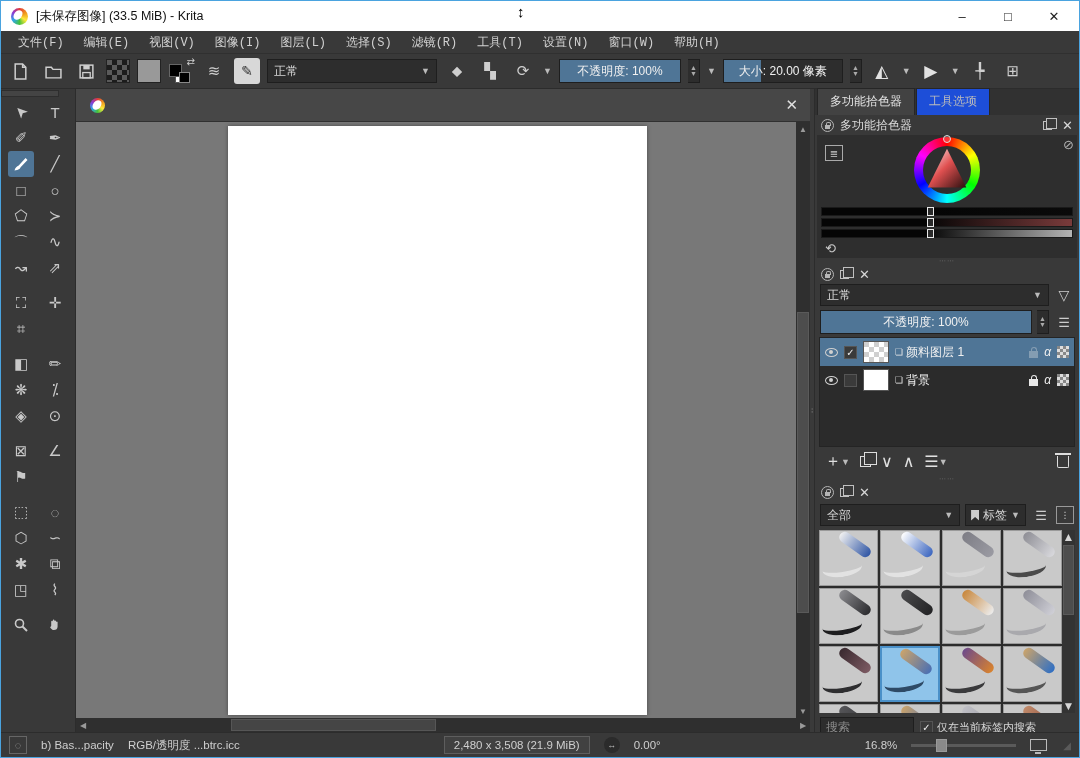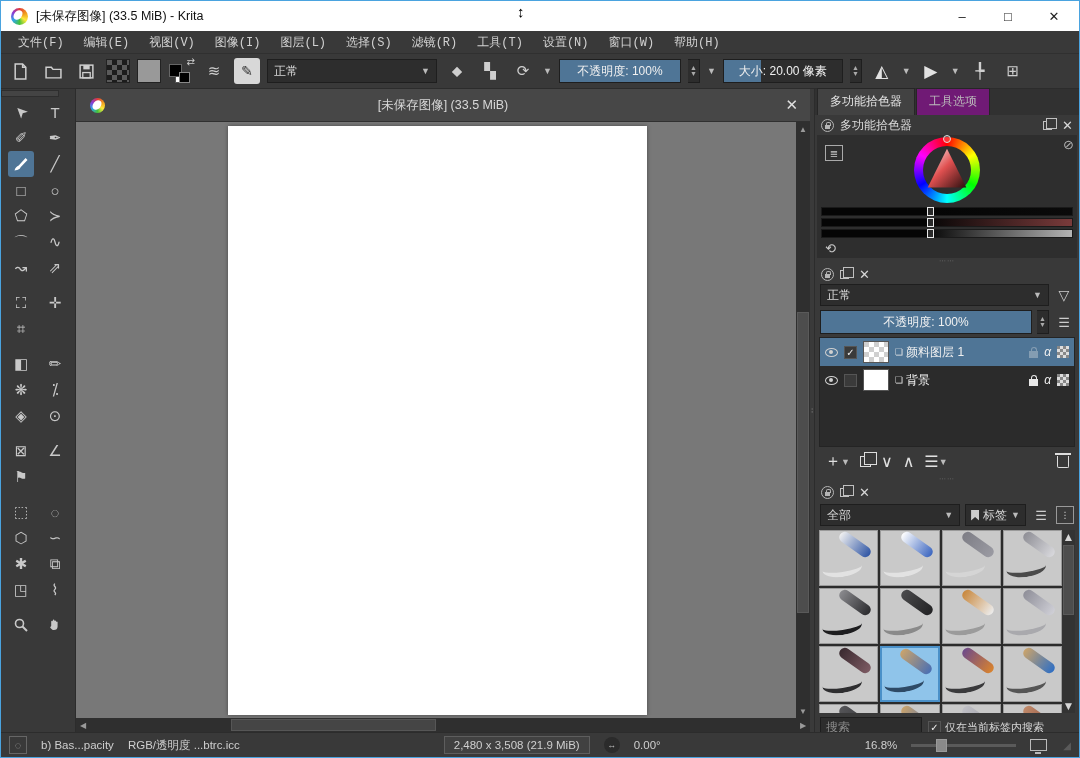--- a/index.html
+++ b/index.html
@@ -72,21 +72,21 @@
   .hscroll { height:14px; background:#2f2f2f; display:flex; }
   .htrack { flex:1; position:relative; }
   .hthumb { position:absolute; top:1px; height:12px; left:20%; width:29%; background:#454545; border:1px solid #565656; }
 
   
   .vsplit { width:4px; background:#3a3a3a; display:flex; align-items:center; justify-content:center; color:#777; font-size:8px; letter-spacing:0; }
 
   
   .rightpanel { width:265px; background:#393939; display:flex; flex-direction:column; border-left:1px solid #2c2c2c; }
   .dtabs { height:26px; display:flex; align-items:flex-end; padding-left:2px; gap:1px; background:#313131; }
-  .dtab { padding:4px 12px 5px; font-size:12px; background:#701a75; color:#bbb; border:1px solid #262626; border-bottom:none; }
+  .dtab { padding:4px 12px 5px; font-size:12px; background:#1d4ed8; color:#bbb; border:1px solid #262626; border-bottom:none; }
   .dtab.active { background:#424242; color:#e4e4e4; }
   .docker { display:flex; flex-direction:column; }
   .dheader { height:20px; display:flex; align-items:center; gap:6px; padding:0 6px; }
   .lock-circ { width:13px; height:13px; border:1px solid #b5b5b5; border-radius:50%; position:relative; flex:none; }
   .lock-circ::before { content:""; position:absolute; left:3px; top:5px; width:5px; height:4px; background:#b5b5b5; }
   .lock-circ::after { content:""; position:absolute; left:4px; top:2px; width:3px; height:3px; border:1px solid #b5b5b5; border-bottom:none; border-radius:2px 2px 0 0; }
   .dheader .dtitle { flex:1; font-size:12px; color:#dcdcdc; }
   .float-ic { width:9px; height:9px; border:1px solid #c0c0c0; position:relative; margin-right:4px; }
   .float-ic::after { content:""; position:absolute; left:2px; top:-4px; width:9px; height:9px; border:1px solid #c0c0c0; background:#393939; }
   .close-ic { font-size:13px; color:#d8d8d8; line-height:1; }
@@ -145,21 +145,21 @@
   .resbox { width:18px; height:18px; border:1px solid #999; color:#ccc; font-size:9px; display:flex; align-items:center; justify-content:center; }
   .bp-gridwrap { display:flex; margin:2px 4px 0; height:183px; }
   .brush-grid { flex:1; display:grid; grid-template-columns:repeat(4,1fr); gap:2px; overflow:hidden; background:#2b2b2b; align-content:start; }
   .tile { height:56px; background:#c9c9c9; position:relative; overflow:hidden; border:1px solid #9a9a9a; }
   .tile.tsel { background:var(--bsel); border:2px solid var(--bselb); }
   .pen { position:absolute; right:4px; top:8px; width:36px; height:11px; border-radius:6px; transform:rotate(35deg); }
   .swoosh { position:absolute; left:2px; bottom:8px; width:40px; height:18px; border:0 solid; border-bottom-width:5px; border-radius:50%; transform:rotate(-8deg); }
   .bp-scroll { width:13px; background:#333; display:flex; flex-direction:column; align-items:center; }
   .bp-scroll .thumb { width:11px; height:70px; background:#4d4d4d; border:1px solid #5a5a5a; margin-top:1px; }
   .bp-search { display:flex; align-items:center; gap:6px; padding:4px 5px; }
-  .search-input { width:102px; height:20px; background:#2d2d2d; border:1px solid #1e1e1e; color:#ddd; padding:0 5px; font-family:inherit; font-size:12px; }
+  .search-input { width:94px; height:20px; background:#2d2d2d; border:1px solid #1e1e1e; color:#ddd; padding:0 5px; font-family:inherit; font-size:12px; }
   .search-input::placeholder { color:#8a8a8a; }
   .bp-search label { font-size:11px; color:#d8d8d8; display:flex; align-items:center; gap:4px; }
 
   
   .statusbar { height:25px; background:#393939; border-top:1px solid #2c2c2c; display:flex; align-items:center; gap:14px; padding:0 8px; font-size:11.5px; color:#cfcfcf; }
   .sb-brushic { width:18px; height:18px; border:1px solid #666; display:flex; align-items:center; justify-content:center; color:#aaa; font-size:11px; }
   .dims { border:1px solid #5e5e5e; background:#414141; padding:2px 9px; }
   .angle-ic { width:16px; height:16px; border-radius:50%; background:#2b2b2b; color:#bbb; font-size:9px; display:flex; align-items:center; justify-content:center; }
   .zoom-slider { width:105px; height:3px; background:#5a5a5a; position:relative; }
   .zoom-slider .zh { position:absolute; left:24%; top:-5px; width:11px; height:13px; background:#8a8a8a; border:1px solid #9a9a9a; }
@@ -318,21 +318,20 @@
             <svg viewBox="0 0 16 16">
               <path d="M4.2 9V4.4c0-.9 1.6-.9 1.6 0V3.2c0-.9 1.6-.9 1.6 0v.9c0-.9 1.6-.9 1.6 0v1c0-.8 1.6-.8 1.6 0v4.4c0 2.3-1.5 3.6-3.6 3.6-1.8 0-2.6-.9-3.9-2.8z" fill="currentColor"></path>
             </svg>
           </div>
         </div>
     </div>
 
     <div class="canvas-area">
       <div class="subtitle">
         <span class="krita-logo" style="width:15px;height:15px"></span>
-        <span class="mid">[未保存图像]  (33.5 MiB)</span>
         <span class="close">✕</span>
       </div>
       <div class="view-row">
         <div class="viewport">
           <div class="page"></div>
         </div>
         <div class="vscroll">
           <span class="arr">▲</span>
           <div class="vtrack">
               <div class="vthumb"></div>

